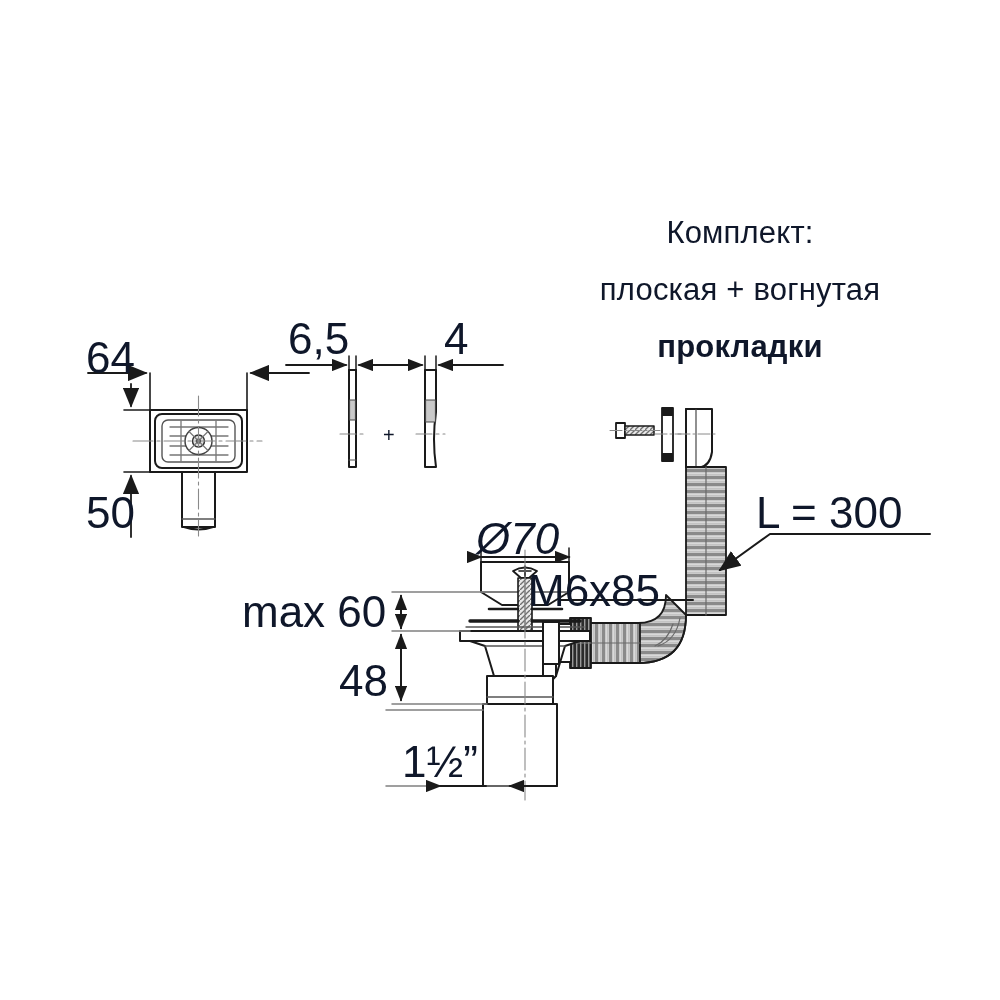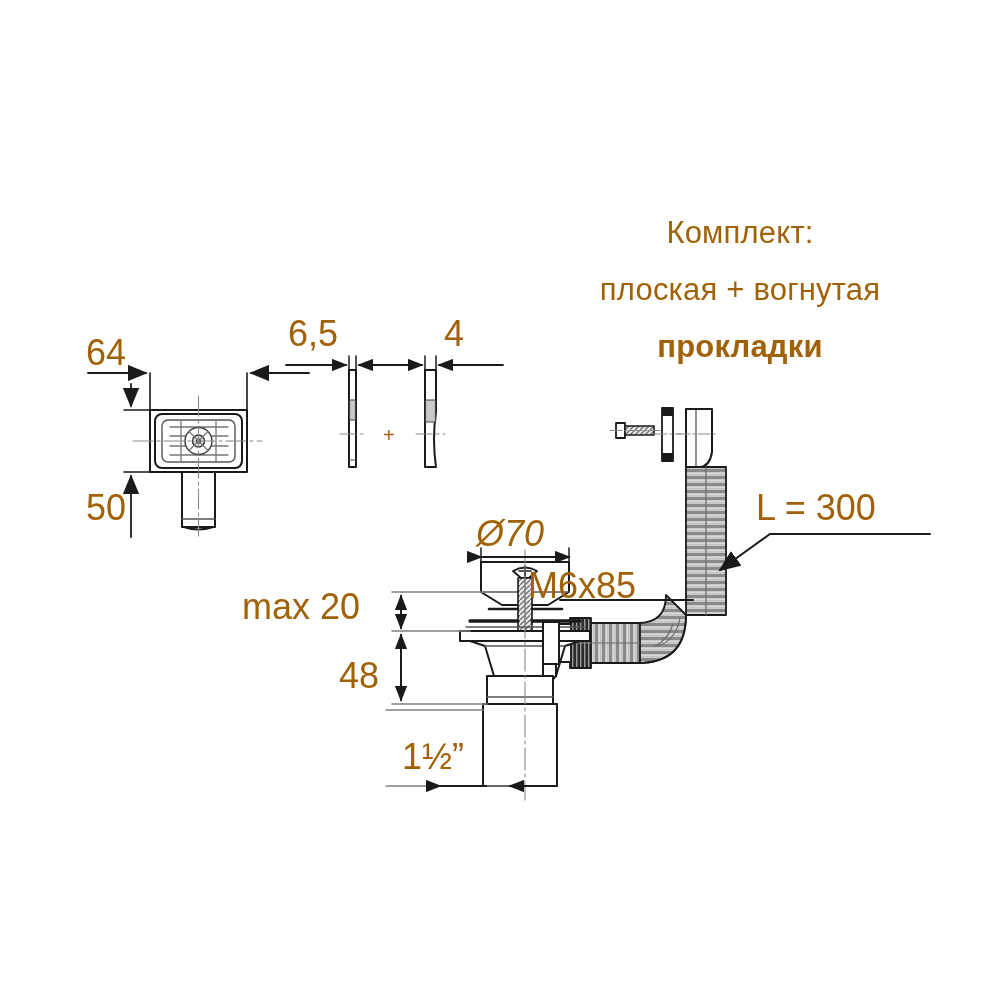--- a/index.html
+++ b/index.html
@@ -1,21 +1,21 @@
 <!DOCTYPE html>
 <html><head>
 <meta charset="utf-8">
 <style>
   html,body{margin:0;padding:0;background:#ffffff;}
   body{width:1000px;height:1000px;position:relative;overflow:hidden;
        font-family:"Liberation Sans","DejaVu Sans",sans-serif;color:#1a1a1a;}
   #sheet{position:absolute;inset:0;width:1000px;height:1000px;}
-  .lbl{position:absolute;white-space:pre;color:#a16207;line-height:1.18;}
+  .lbl{position:absolute;white-space:pre;color:#0f172a;line-height:1.18;}
   .t-note{font-size:31px;text-align:center;letter-spacing:.2px;}
-  .t-dim-lg{font-size:36px;}
+  .t-dim-lg{font-size:44px;}
   .t-plus{font-size:20px;}
   svg{display:block;}
 </style>
 </head>
 <body>
 
 <svg id="sheet" viewBox="0 0 1000 1000">
   <defs>
     <marker id="ar" markerWidth="11" markerHeight="9" refX="10" refY="4.5" orient="auto">
       <path d="M0,0 L11,4.5 L0,9 Z" fill="#1a1a1a"></path>
@@ -226,15 +226,15 @@
 <div class="lbl t-dim-lg" style="left:86px;top:487px;">50</div>
 
 <div class="lbl t-dim-lg" style="left:288px;top:313px;">6,5</div>
 <div class="lbl t-dim-lg" style="left:444px;top:313px;">4</div>
 <div class="lbl t-plus" style="left:383px;top:424px;">+</div>
 
 <div class="lbl t-dim-lg" style="left:476px;top:513px;font-style:italic;">Ø70</div>
 <div class="lbl t-dim-lg" style="left:528px;top:565px;">M6x85</div>
 <div class="lbl t-dim-lg" style="left:756px;top:487px;">L = 300</div>
 
-<div class="lbl t-dim-lg" style="left:242px;top:586px;">max 20</div>
+<div class="lbl t-dim-lg" style="left:242px;top:586px;">max 60</div>
 <div class="lbl t-dim-lg" style="left:339px;top:655px;">48</div>
 <div class="lbl t-dim-lg" style="left:402px;top:736px;">1½”</div>
 
 </body></html>

